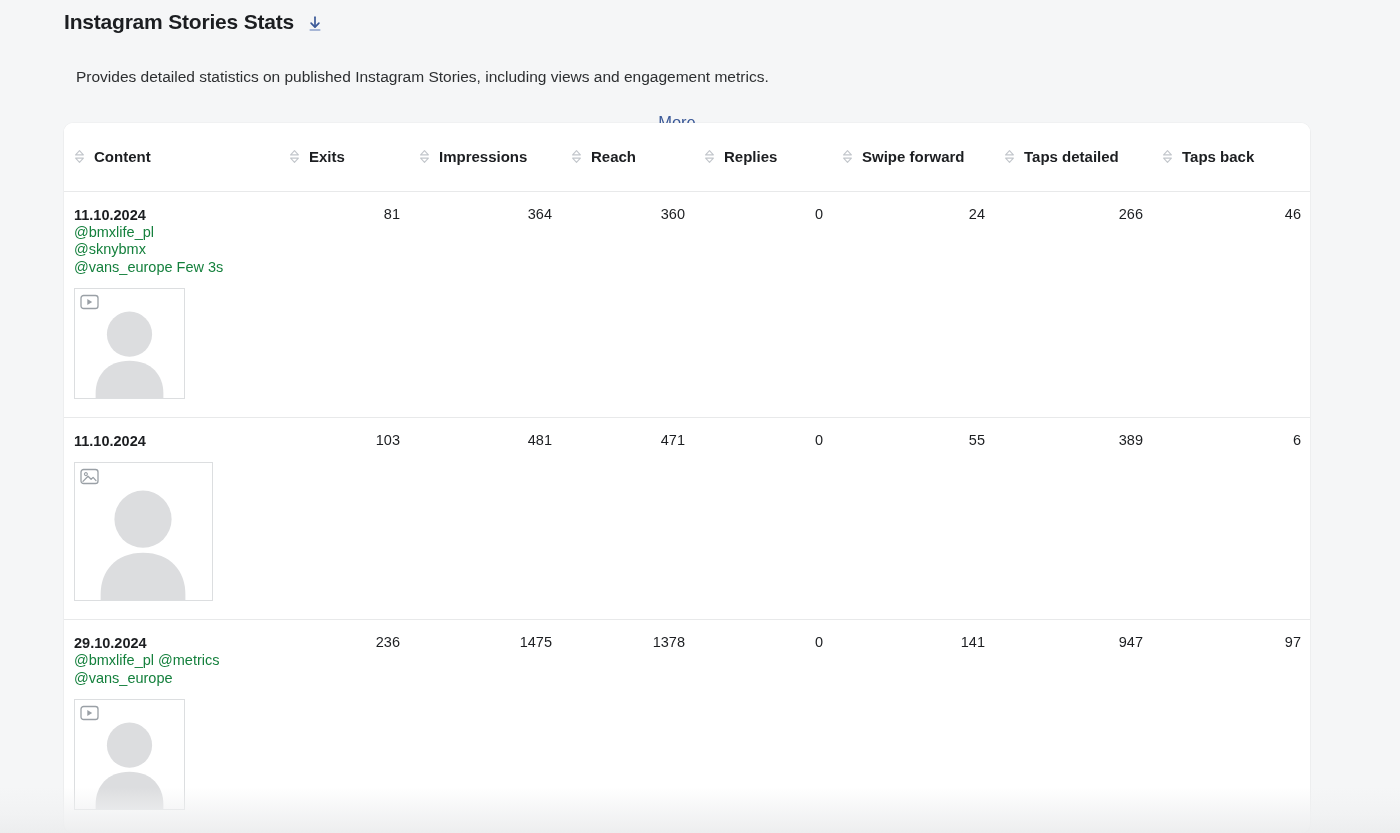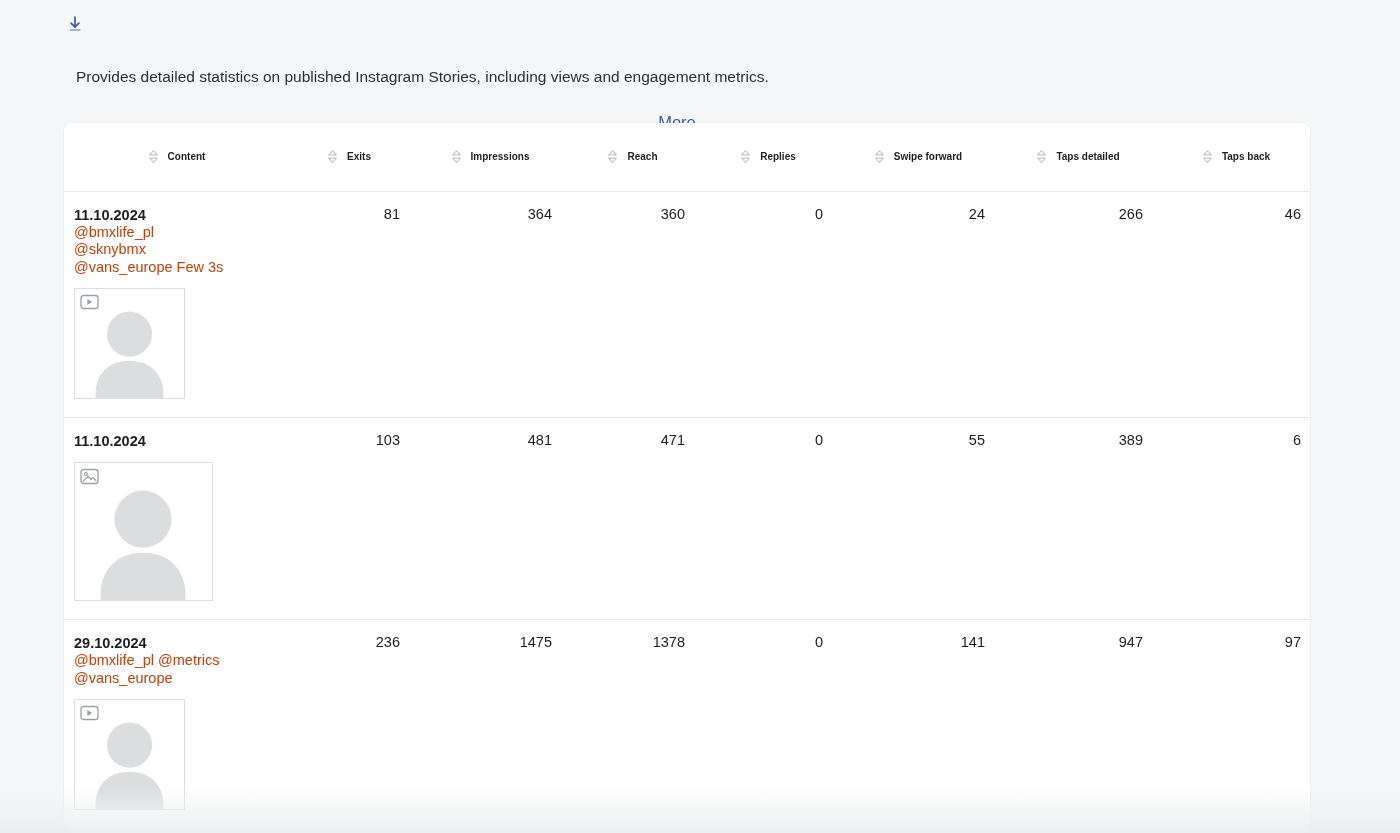--- a/index.html
+++ b/index.html
@@ -102,25 +102,24 @@
     height: 68px;
     vertical-align: middle;
     border-bottom: 1px solid #e8e9ea;
     background: #ffffff;
   }
   thead th .th-inner {
     display: flex;
     align-items: center;
     gap: 9px;
     padding: 0 0 0 10px;
-    font-size: 10px;
+    font-size: 15px;
     font-weight: bold;
     color: #1c1e21;
     white-space: nowrap;
-    justify-content: center;
   }
   thead th:first-child .th-inner { padding-left: 10px; }
 
   .sort-icon {
     flex: 0 0 auto;
     width: 11px;
     height: 15px;
     display: inline-block;
     cursor: pointer;
   }
@@ -146,21 +145,21 @@
   }
 
   .content-date {
     font-weight: bold;
     font-size: 14.5px;
     color: #1c1e21;
     line-height: 18px;
   }
   .content-caption {
     font-size: 14.5px;
-    color: #c2410c;
+    color: #15803d;
     line-height: 17.6px;
     max-width: 150px;
     word-break: break-word;
   }
   .thumb {
     margin-top: 12px;
     background: #ffffff;
     border: 1px solid #dcdee0;
     position: relative;
     overflow: hidden;
@@ -191,20 +190,21 @@
     z-index: 30;
   }
 </style>
 </head>
 <body>
 
 <div class="page">
 
   <div class="page-header">
     <div class="title-row">
+      <h1 class="page-title">Instagram Stories Stats</h1>
       <span class="download-icon">
         <svg width="20" height="20" viewBox="0 0 20 20" aria-hidden="true">
           <path d="M10 3.2 L10 12.4" stroke="#3b5998" stroke-width="1.7" fill="none" stroke-linecap="round"></path>
           <path d="M6.1 9.1 L10 13.1 L13.9 9.1" stroke="#3b5998" stroke-width="1.7" fill="none" stroke-linecap="round" stroke-linejoin="round"></path>
           <path d="M5.2 16.1 L14.8 16.1" stroke="#8fa3cc" stroke-width="1.5" fill="none" stroke-linecap="round"></path>
         </svg>
       </span>
     </div>
     <p class="page-subtitle">Provides detailed statistics on published Instagram Stories, including views and engagement metrics.</p>
   </div>

